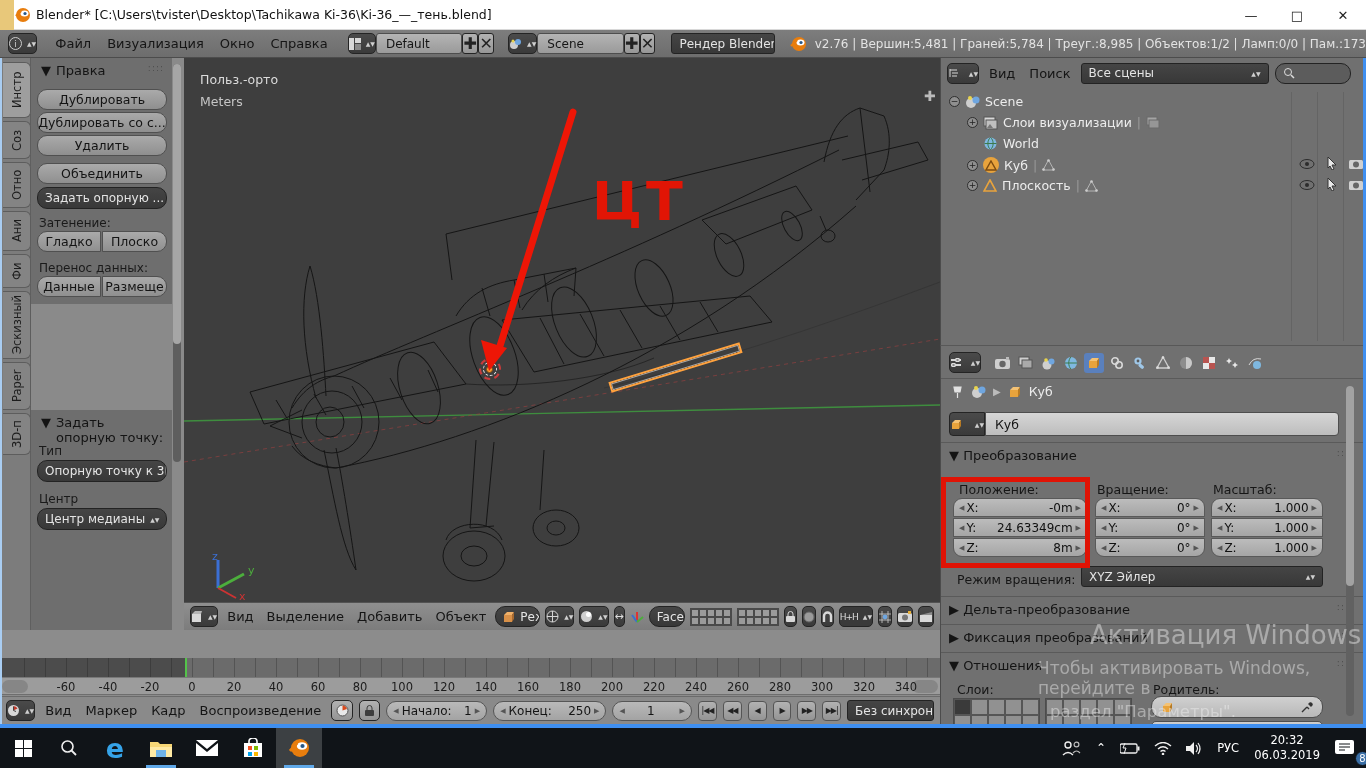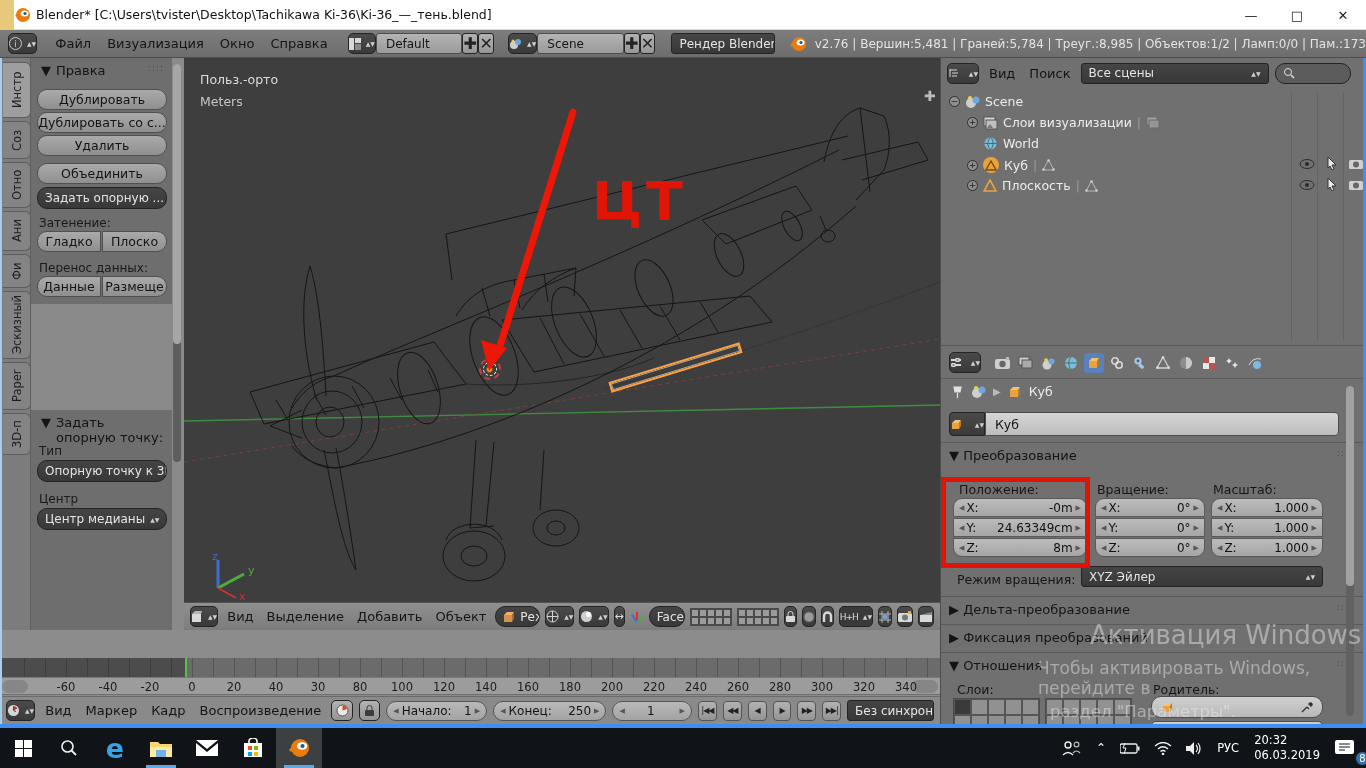--- a/index.html
+++ b/index.html
@@ -102,21 +102,21 @@
   #watermark .w2{font-size:17px;margin-top:8px;}
   #watermark .w3{font-size:16.5px;margin-top:4px;margin-left:12px}
 
   
   #taskbar{left:0;top:728px;width:1366px;height:40px;background:#101418;z-index:50;display:flex;align-items:center}
   .tbtn{width:46px;height:40px;display:flex;align-items:center;justify-content:center;position:relative}
   .tbtn.open:after{content:"";position:absolute;left:8px;bottom:0;width:30px;height:3px;background:#5fa8e8}
   .tbtn.activeapp{background:#3c4043}
   #tb-right{margin-left:auto;display:flex;align-items:center;height:40px}
   .tray{height:40px;display:flex;align-items:center;justify-content:center;padding:0 7px;color:#fff}
-  #clock{display:flex;flex-direction:column;align-items:flex-start;justify-content:center;font-size:11.5px;color:#fff;line-height:15px;padding:0 8px}
+  #clock{display:flex;flex-direction:column;align-items:center;justify-content:center;font-size:11.5px;color:#fff;line-height:15px;padding:0 8px}
   #badge{position:absolute;right:-4px;bottom:2px;width:15px;height:15px;border-radius:50%;background:#3a6ea5;color:#fff;font-size:10px;display:flex;align-items:center;justify-content:center;border:1px solid #101418}
 </style>
 </head>
 <body>
 
 <div id="screen">
 
   <div class="abs" id="titlebar">
     <div class="abs" style="left:0;top:0;width:14px;height:30px;background:#e8c87a"></div>
     <span class="abs icon" style="left:14px;top:6px">
@@ -494,21 +494,21 @@
     <div id="tl-ruler">
       <div class="cap" style="left:2px"></div>
       <div class="cap" style="left:912px"></div>
       <div id="ruler-labels">
           <span class="rlabel" style="left: 66px;">-60</span>
           <span class="rlabel" style="left: 108px;">-40</span>
           <span class="rlabel" style="left: 150px;">-20</span>
           <span class="rlabel" style="left: 192px;">0</span>
           <span class="rlabel" style="left: 234px;">20</span>
           <span class="rlabel" style="left: 276px;">40</span>
-          <span class="rlabel" style="left: 318px;">30</span>
+          <span class="rlabel" style="left: 318px;">60</span>
           <span class="rlabel" style="left: 360px;">80</span>
           <span class="rlabel" style="left: 402px;">100</span>
           <span class="rlabel" style="left: 444px;">120</span>
           <span class="rlabel" style="left: 486px;">140</span>
           <span class="rlabel" style="left: 528px;">160</span>
           <span class="rlabel" style="left: 570px;">180</span>
           <span class="rlabel" style="left: 612px;">200</span>
           <span class="rlabel" style="left: 654px;">220</span>
           <span class="rlabel" style="left: 696px;">240</span>
           <span class="rlabel" style="left: 738px;">260</span>

